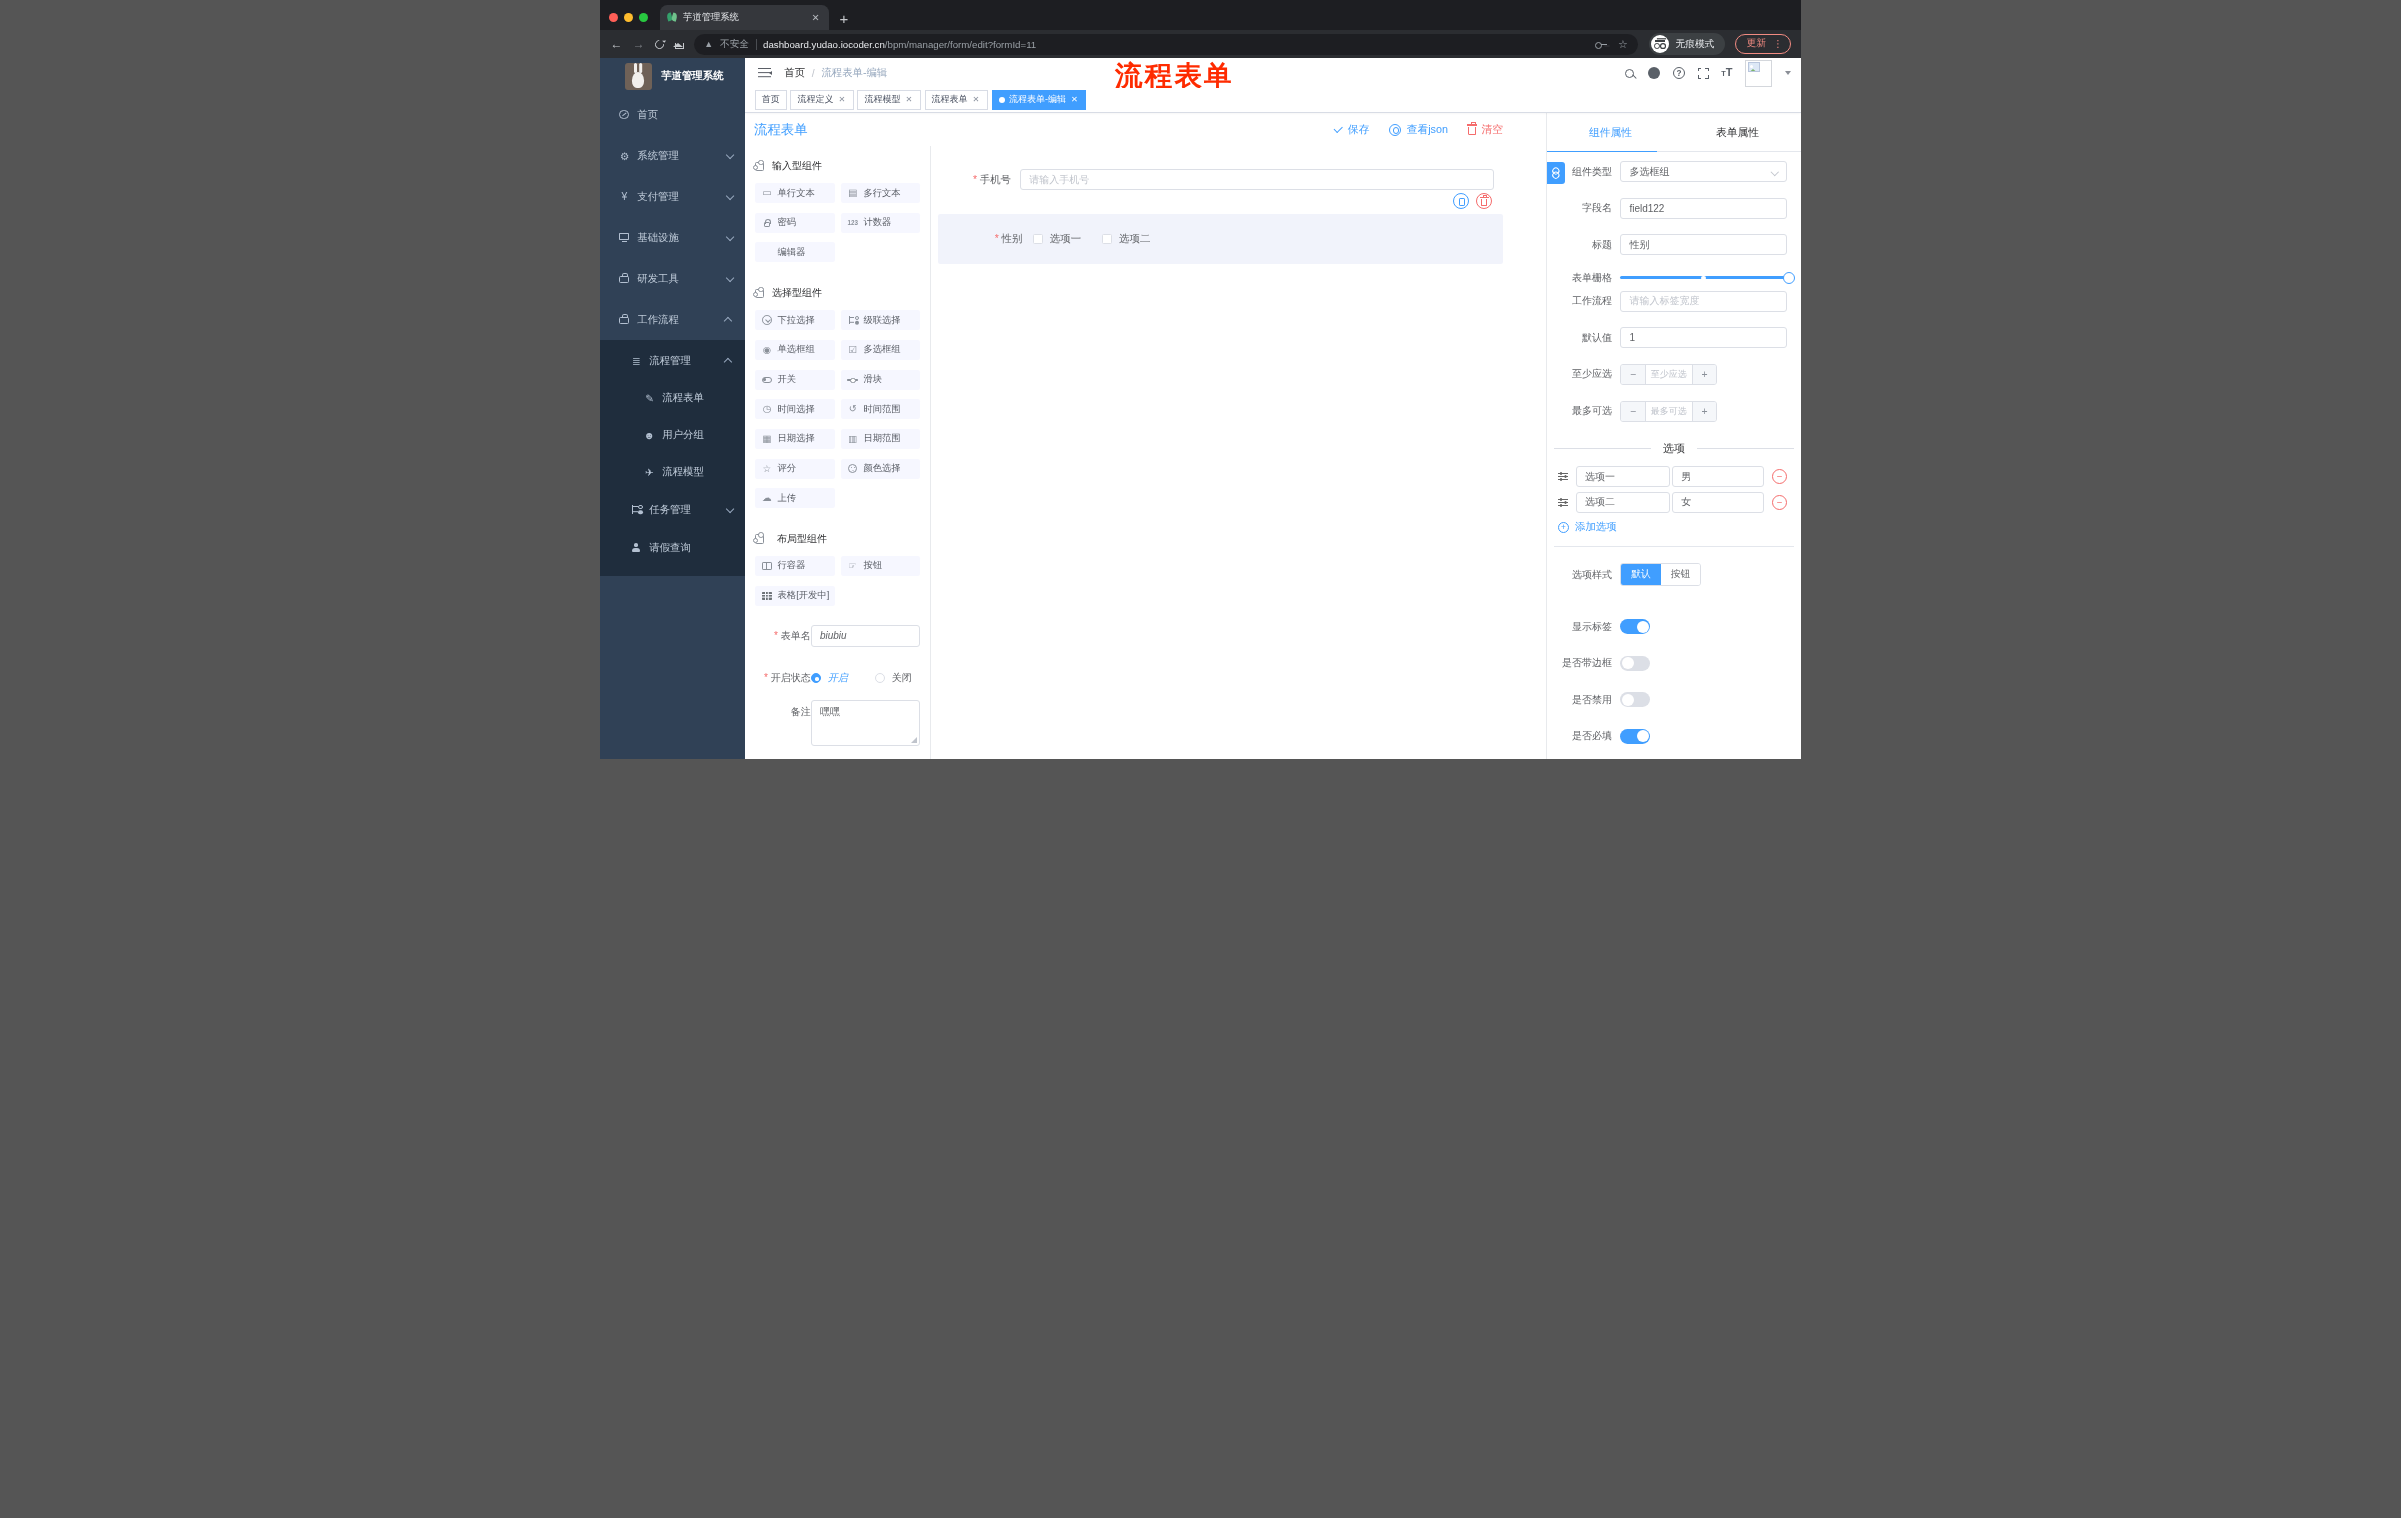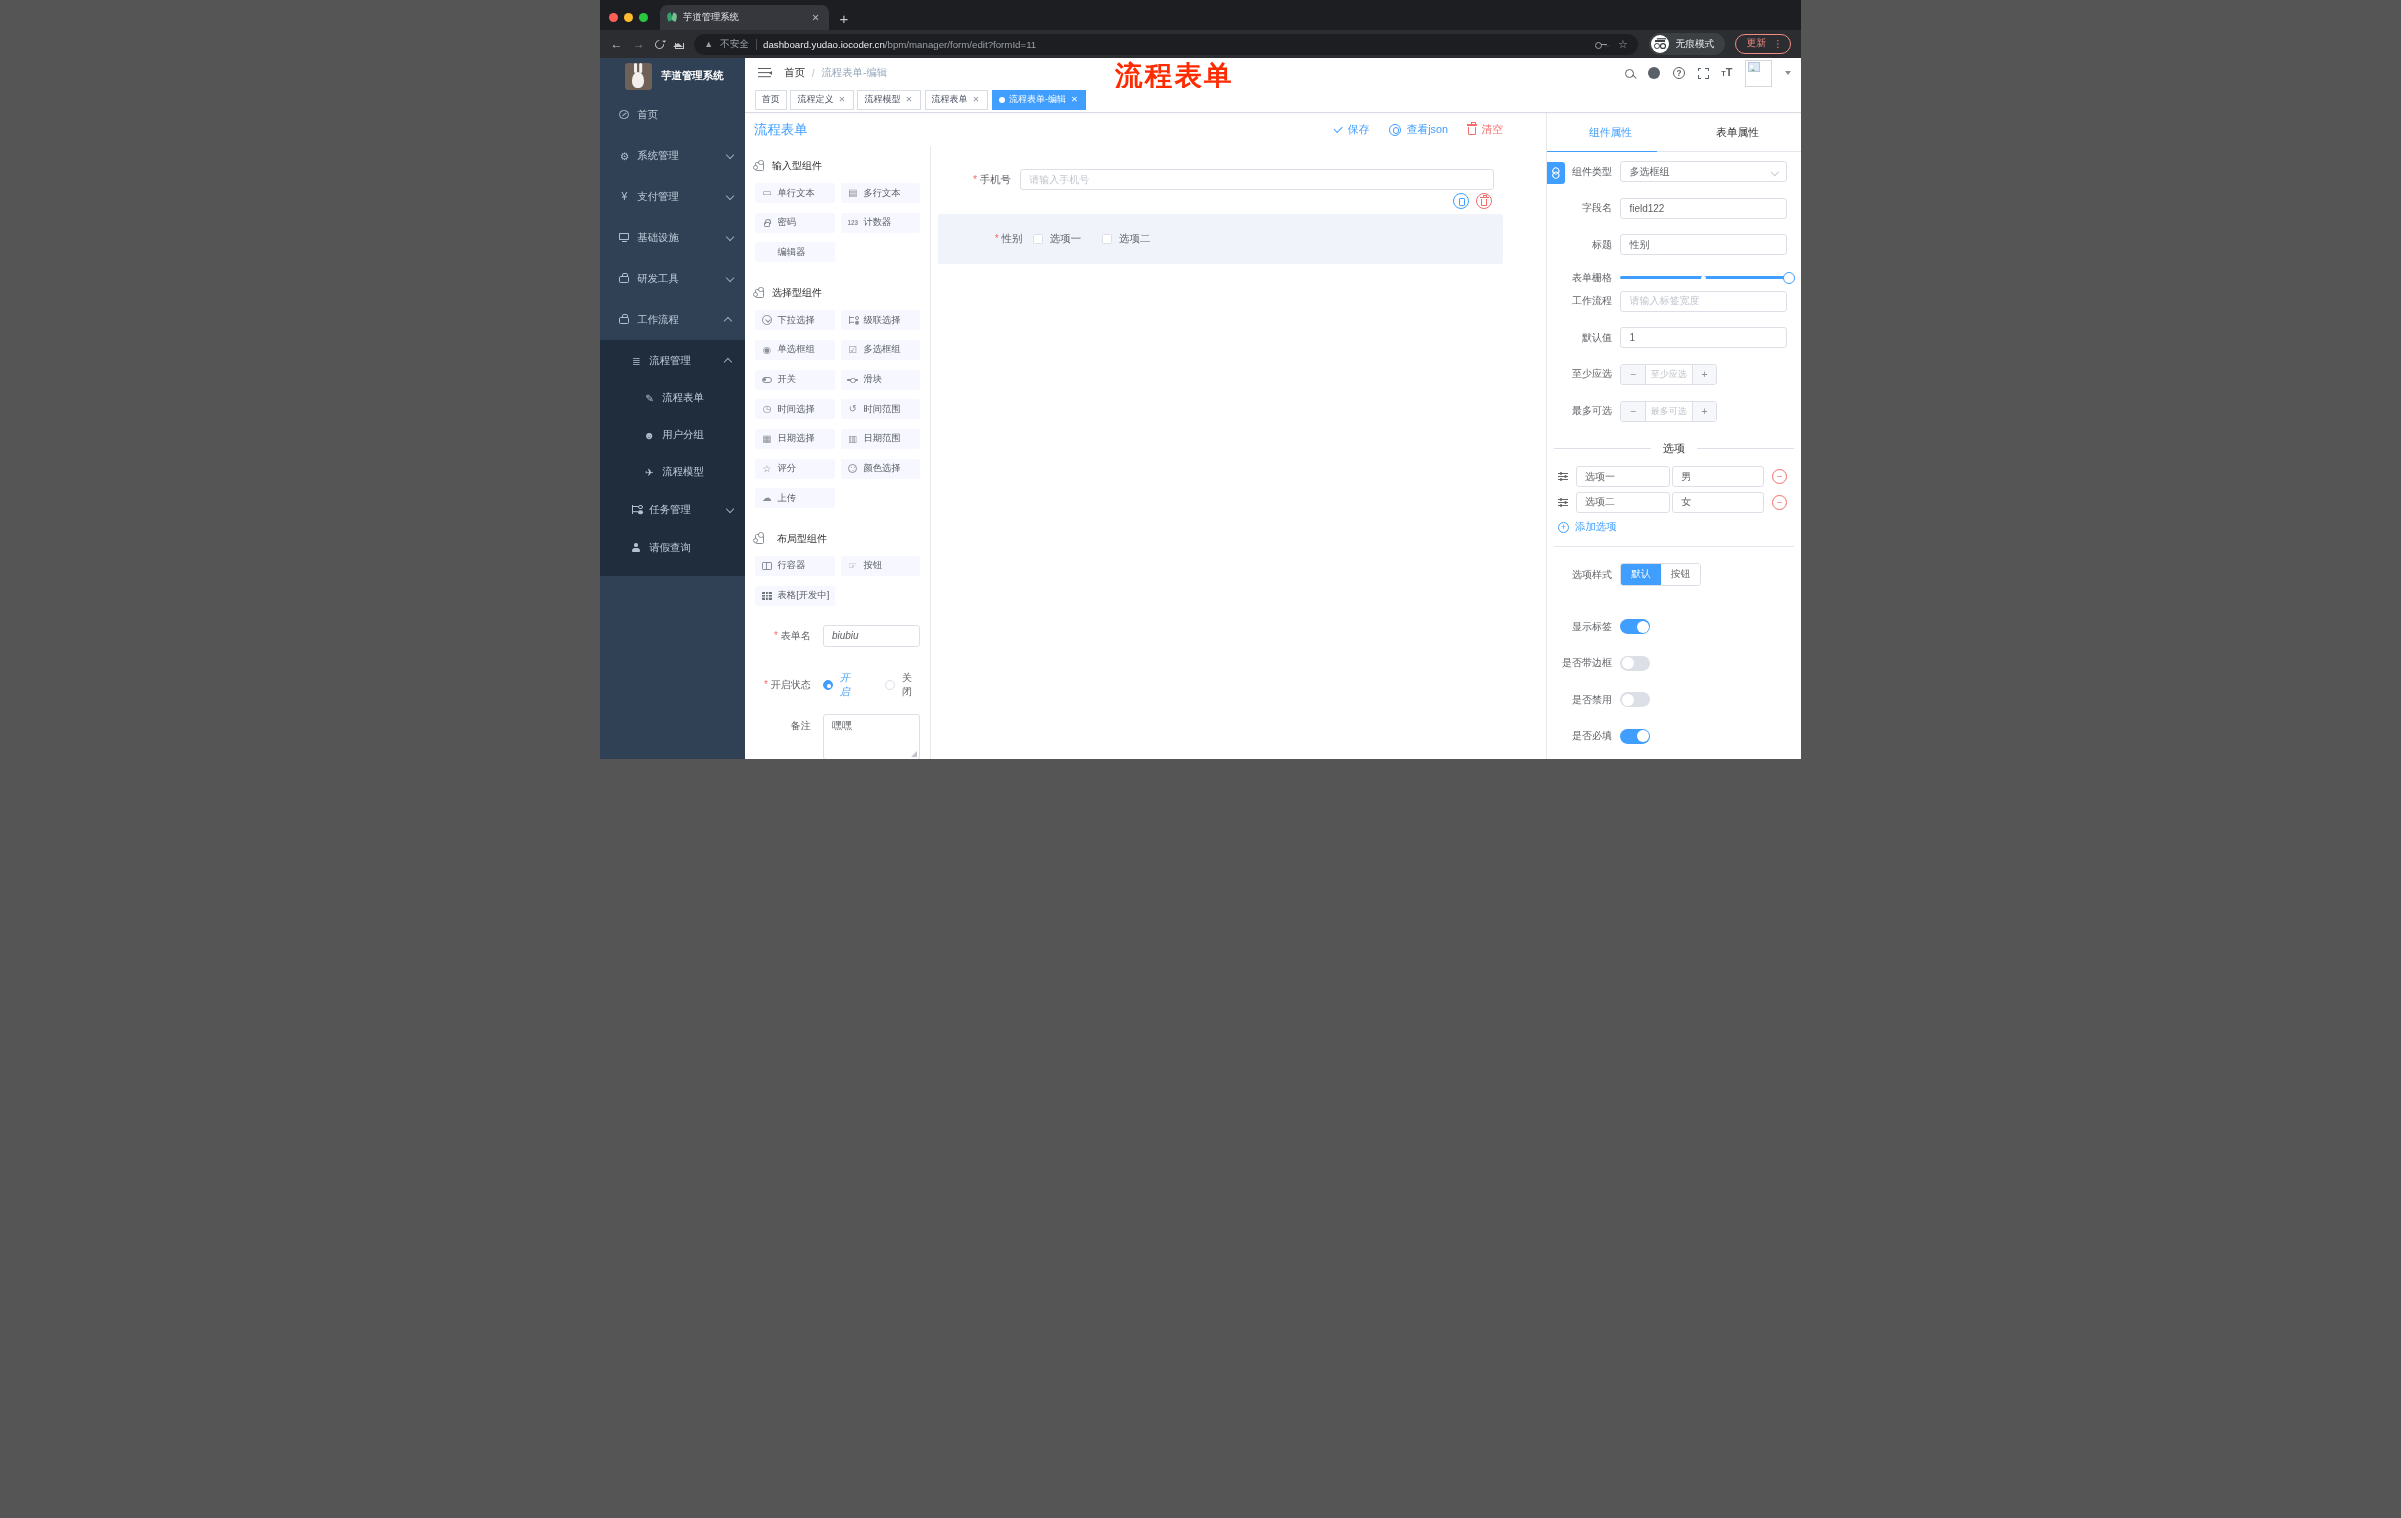--- a/index.html
+++ b/index.html
@@ -148,21 +148,21 @@
   .g-pal{width:9px;height:9px;border:1.1px solid #8a9099;border-radius:50%;position:relative;}
   .g-pal::after{content:'';position:absolute;left:1.5px;top:1.5px;width:1.5px;height:1.5px;border-radius:50%;background:#8a9099;box-shadow:3px 0 0 #8a9099,1.5px 3px 0 #8a9099;}
   .g-row{width:9.7px;height:7.4px;border:1.1px solid #8a9099;border-radius:1.1px;position:relative;}
   .g-row::after{content:'';position:absolute;left:3.3px;top:0;width:1.1px;height:100%;background:#8a9099;}
   .g-hand{font-size:9.7px;}
   .g-tbl{width:9.7px;height:8.2px;background:#6d7278;position:relative;border-radius:0.7px;}
   .g-tbl::after{content:'';position:absolute;left:0;top:2.2px;width:100%;height:1px;background:#f6f7ff;box-shadow:0 2.6px 0 #f6f7ff;}
   .g-tbl::before{content:'';position:absolute;left:3px;top:0;width:1px;height:100%;background:#f6f7ff;box-shadow:2.8px 0 0 #f6f7ff;}
   
   .mrow{display:flex;align-items:center;}
-  .mlabel{width:56px;text-align:right;font-size:10px;color:#606266;margin-right:12px;flex:none;white-space:nowrap;}
+  .mlabel{width:56px;text-align:right;font-size:10px;color:#606266;flex:none;white-space:nowrap;}
   .req::before{content:'* ';color:#f56c6c;}
   .inp{height:21px;border:0.7px solid #dcdfe6;border-radius:3px;display:flex;align-items:center;padding:0 8.2px;font-size:10px;color:#606266;background:#fff;}
   .ph{color:#c0c4cc;}
   .minp{width:114px;height:22px;font-style:italic;}
   .radio{width:10.4px;height:10.4px;border-radius:50%;border:0.7px solid #dcdfe6;background:#fff;flex:none;}
   .radio.on{background:#409eff;border-color:#409eff;position:relative;}
   .radio.on::after{content:'';position:absolute;left:3.3px;top:3.3px;width:3.7px;height:3.7px;border-radius:50%;background:#fff;}
   .mtext{width:114px;height:46px;border:0.7px solid #dcdfe6;border-radius:3px;padding:4.5px 8.2px;font-size:10px;color:#606266;position:relative;}
   .mtext::after{content:'';position:absolute;right:2.2px;bottom:2.2px;width:0;height:0;border:3px solid transparent;border-right:3px solid #c0c4cc;border-bottom:3px solid #c0c4cc;}
 

